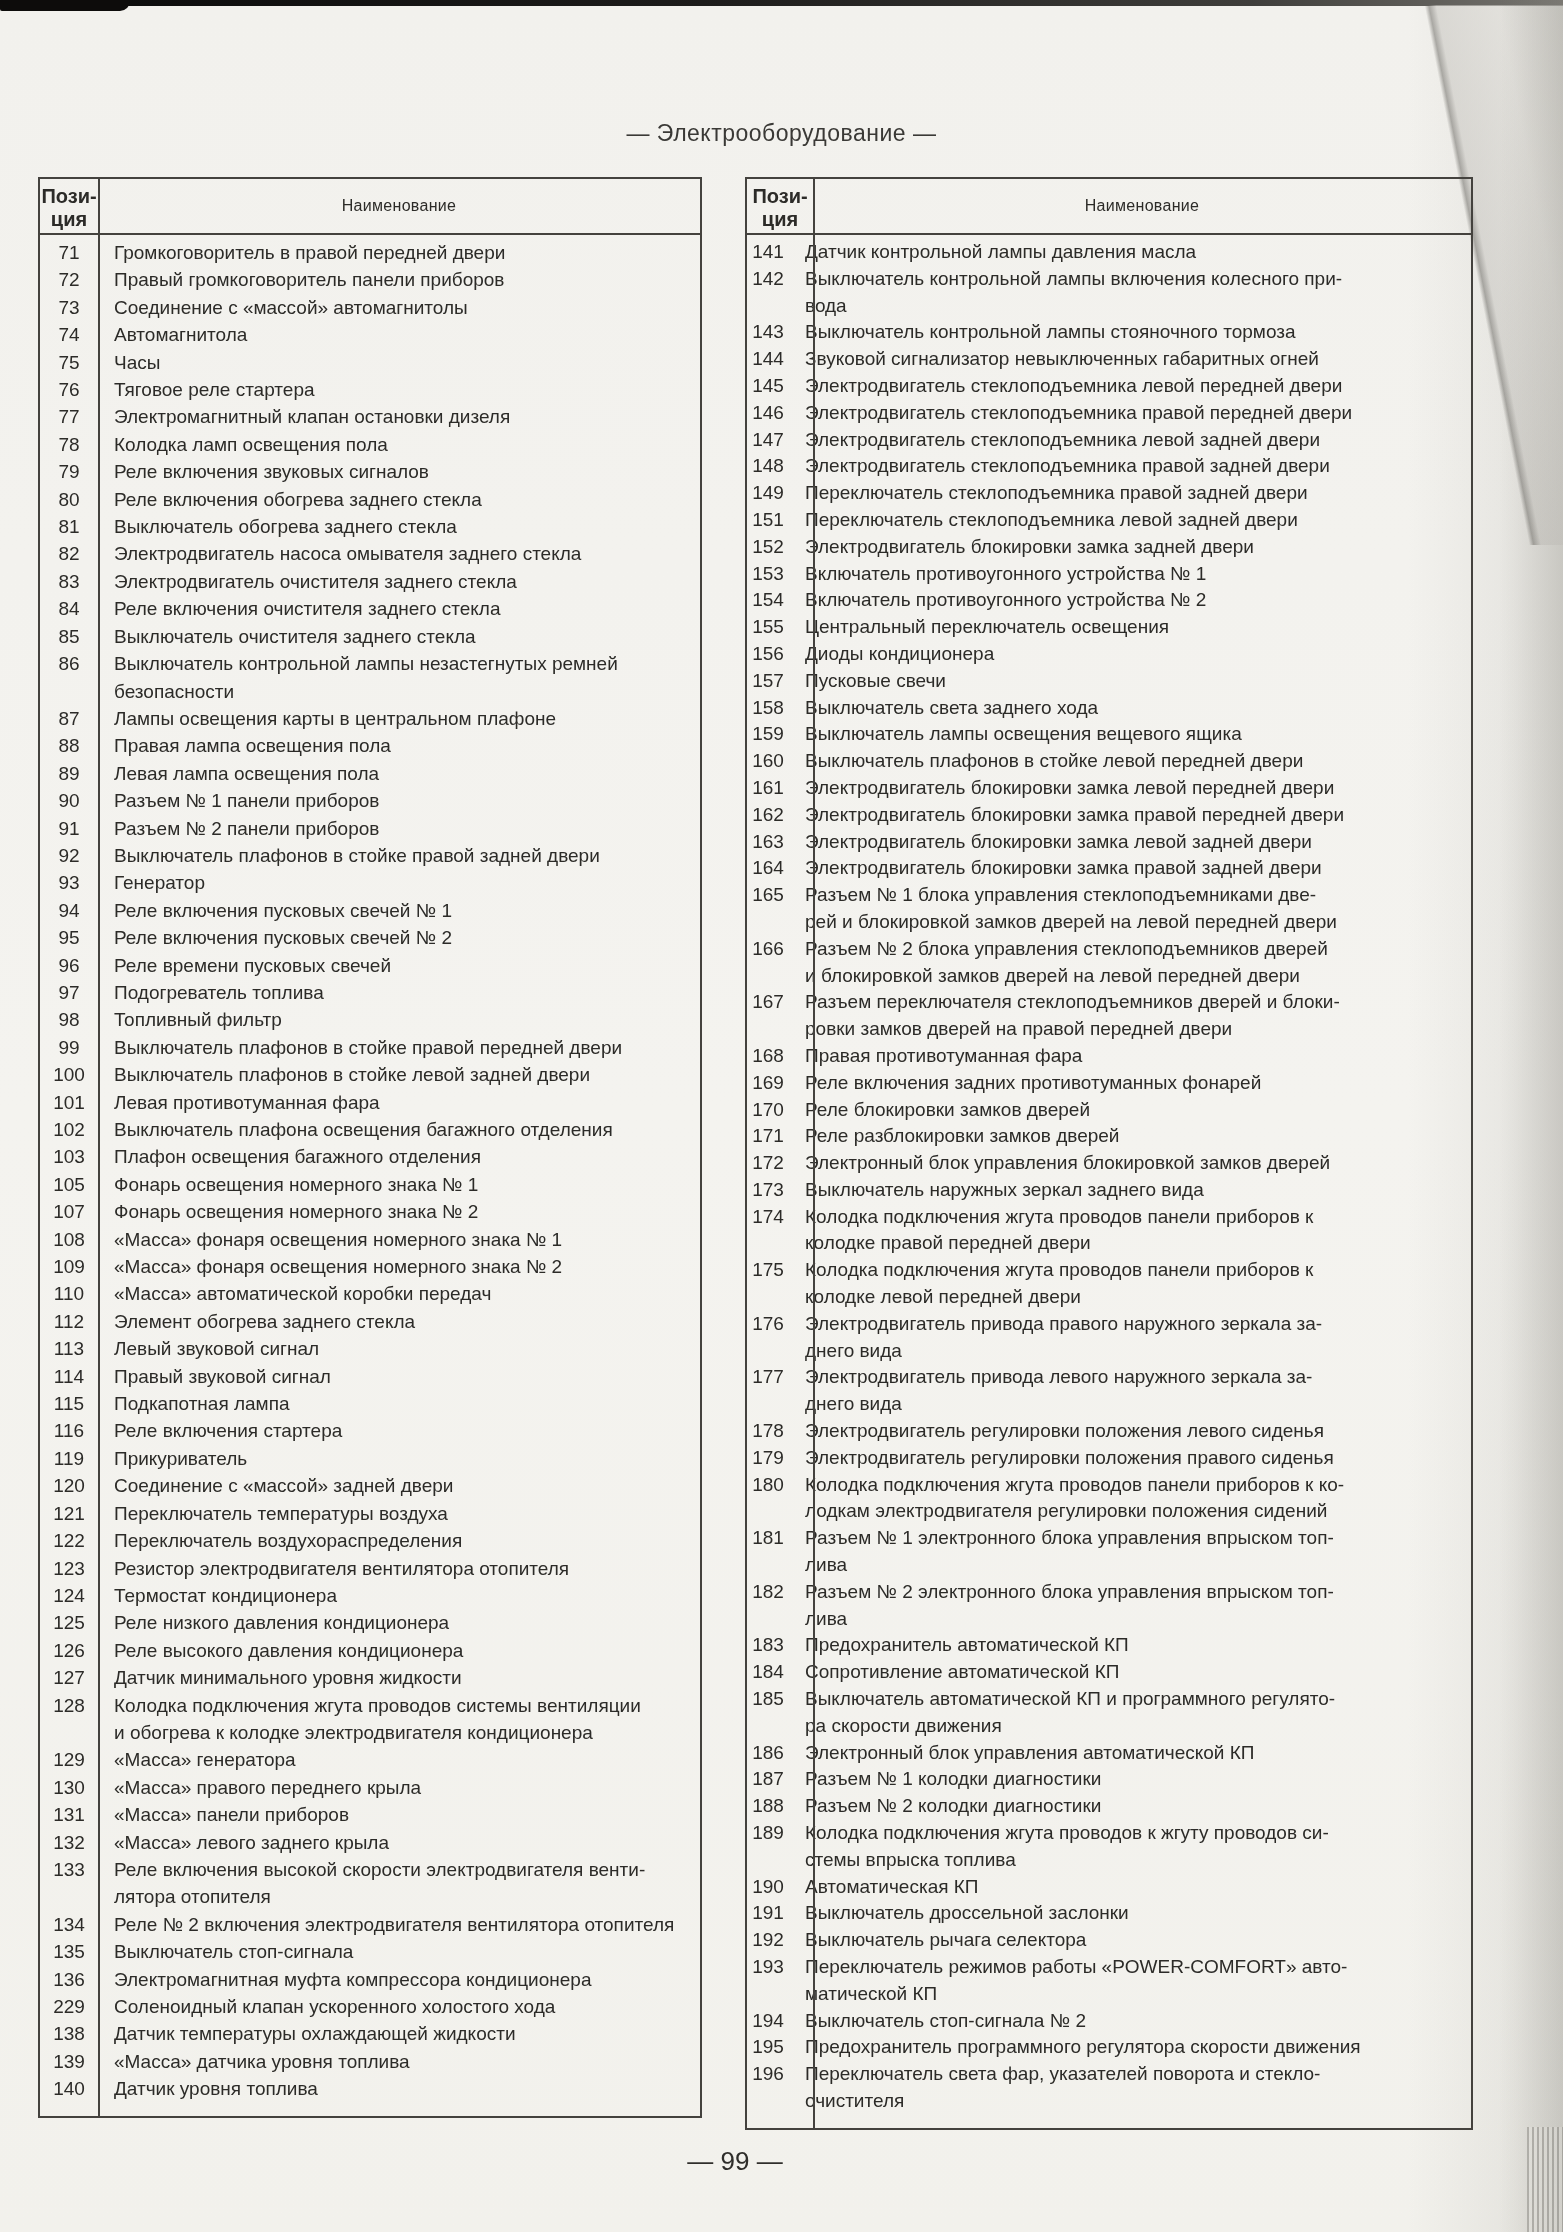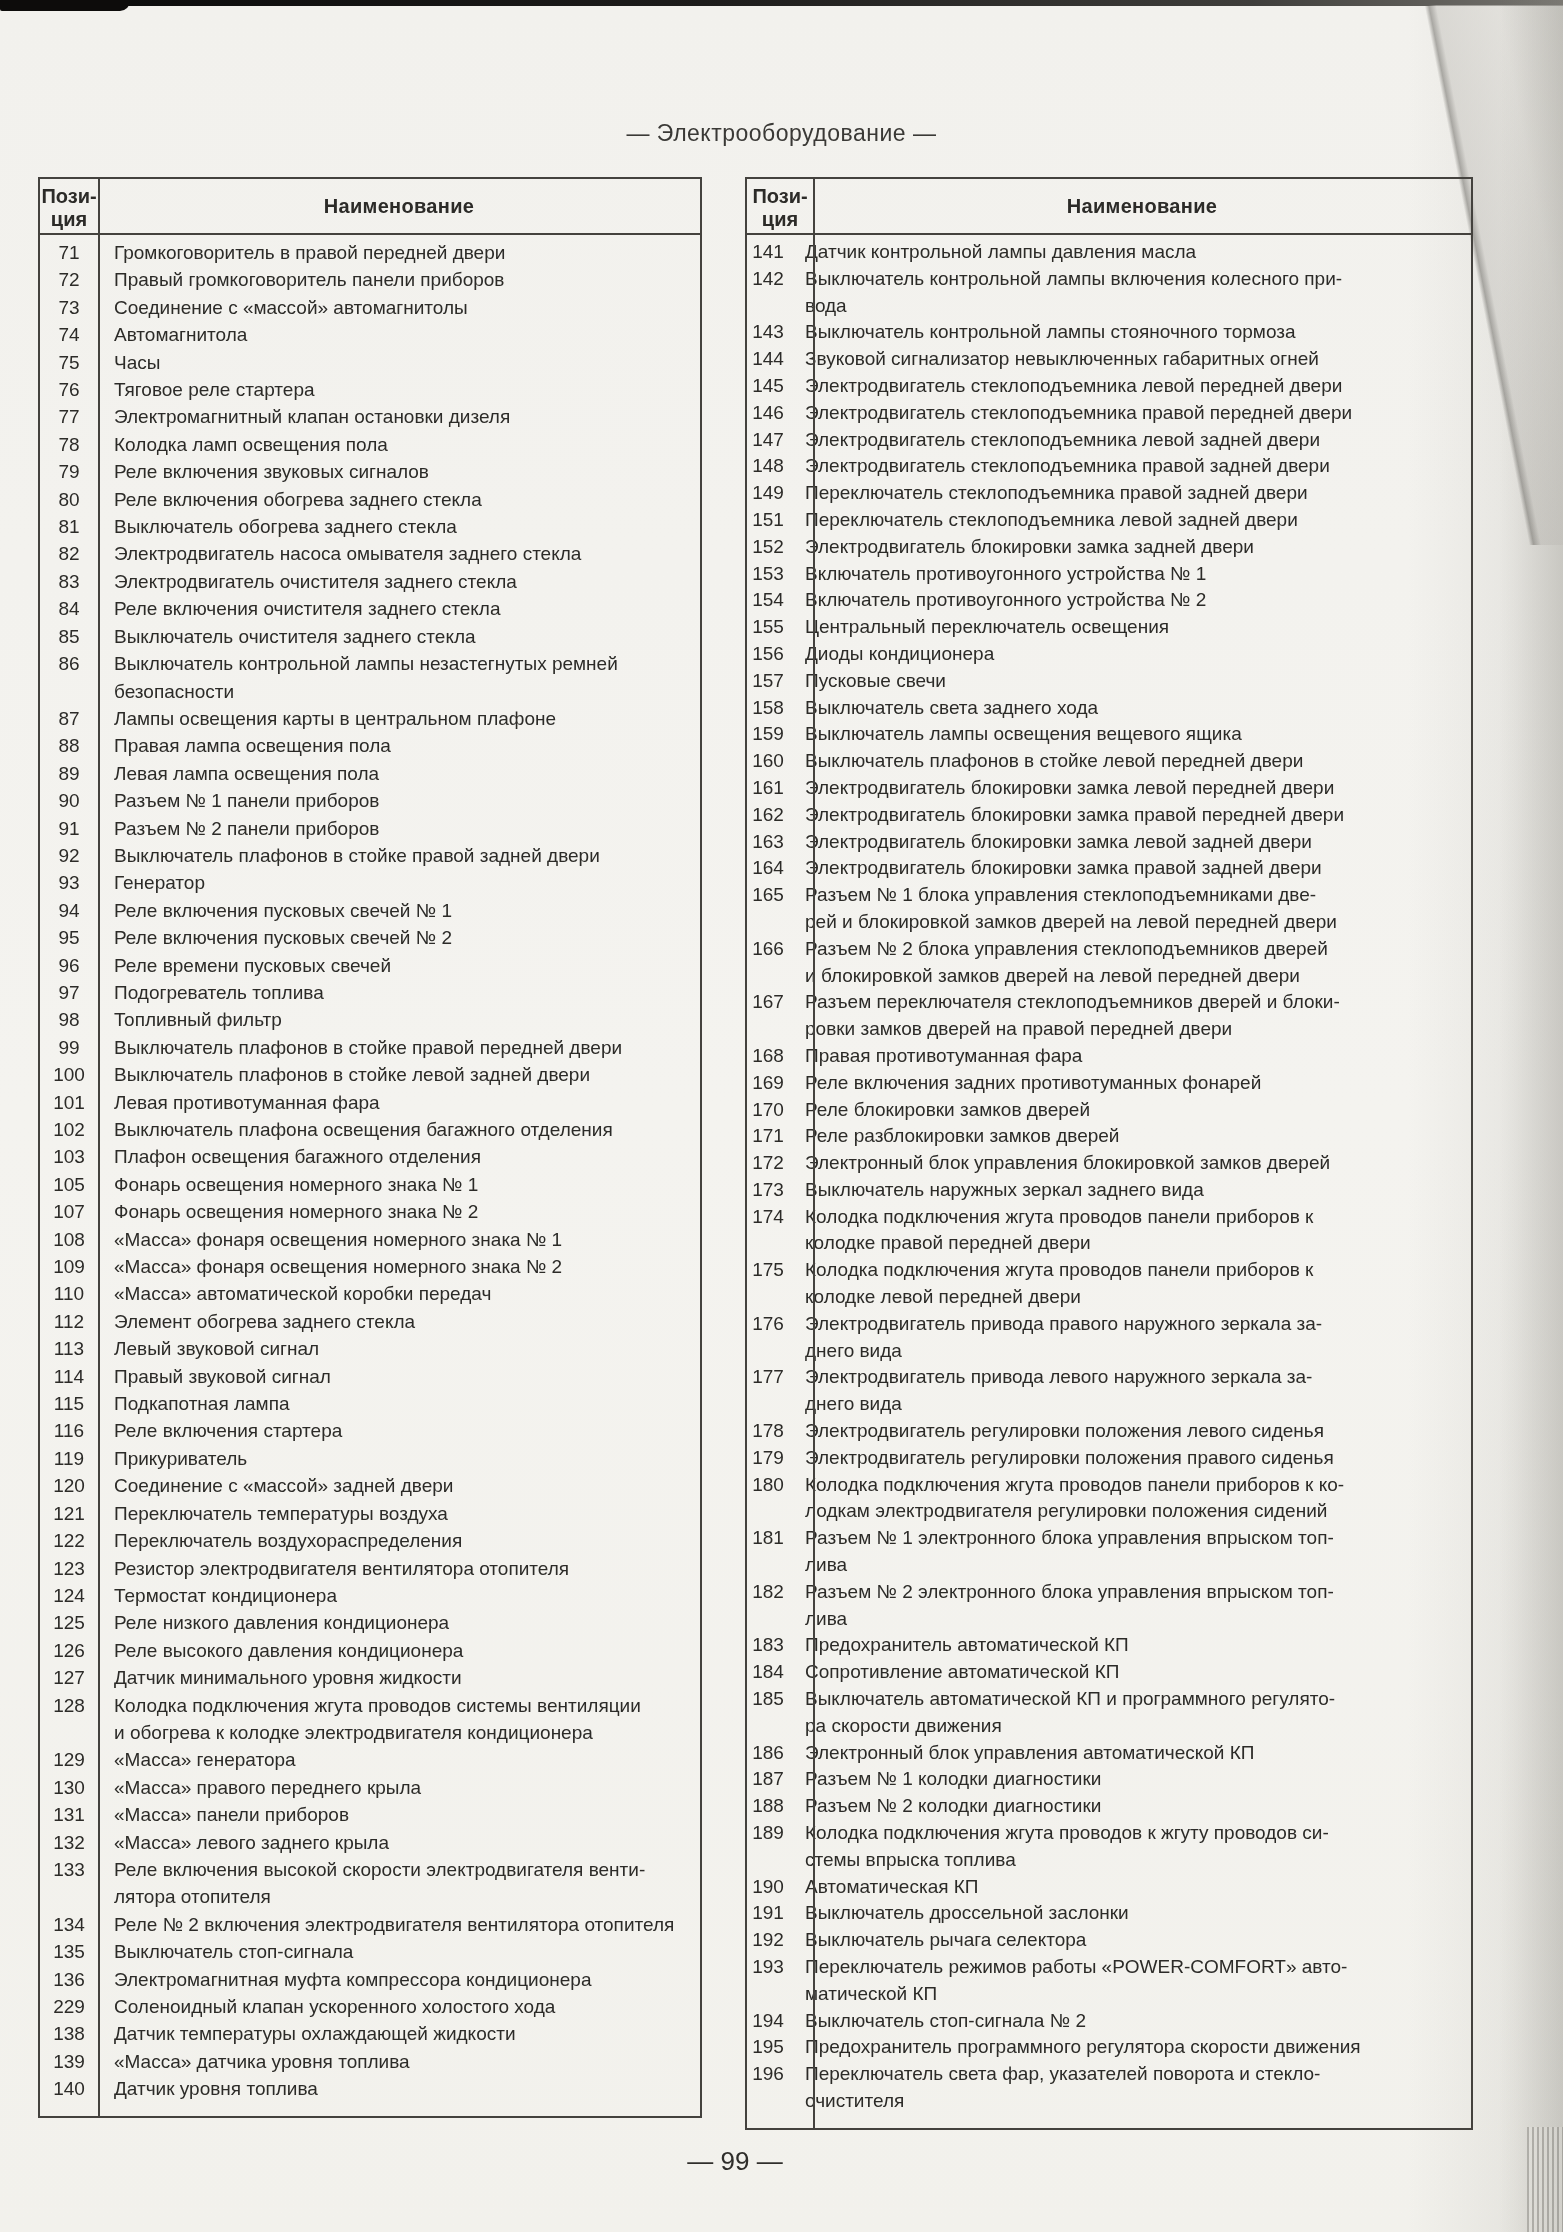--- a/index.html
+++ b/index.html
@@ -43,21 +43,21 @@
   .t-right .vdivider { left:66px; }
 
   .thead { display:flex; height:54px; border-bottom:2px solid #44423e; }
   .th-pos {
     flex:0 0 auto; text-align:center; font-weight:bold; font-size:20px;
     line-height:23px; padding-top:6px; white-space:pre-line;
   }
   .t-left  .th-pos { width:58px; }
   .t-right .th-pos { width:66px; }
   .th-name { flex:1; display:flex; align-items:center; justify-content:center;
-    font-weight:bold; font-size:20px; letter-spacing:0.3px;border-radius:15px; }
+    font-weight:normal; font-size:16px; letter-spacing:0.3px;border-radius:15px; }
 
   .tbody { padding:4px 0 13px; }
   .tr { display:flex; }
   .t-left  .tr { font-size:19px; line-height:27.4px; }
   .t-right .tr { font-size:19px; line-height:26.8px; }
   .td-pos { text-align:center; flex:0 0 auto; }
   .t-left  .td-pos { width:58px; }
   .t-right .td-pos { width:42px; }
   .td-name { flex:1; white-space:pre-line; padding-left:16px; padding-right:4px; }
 

